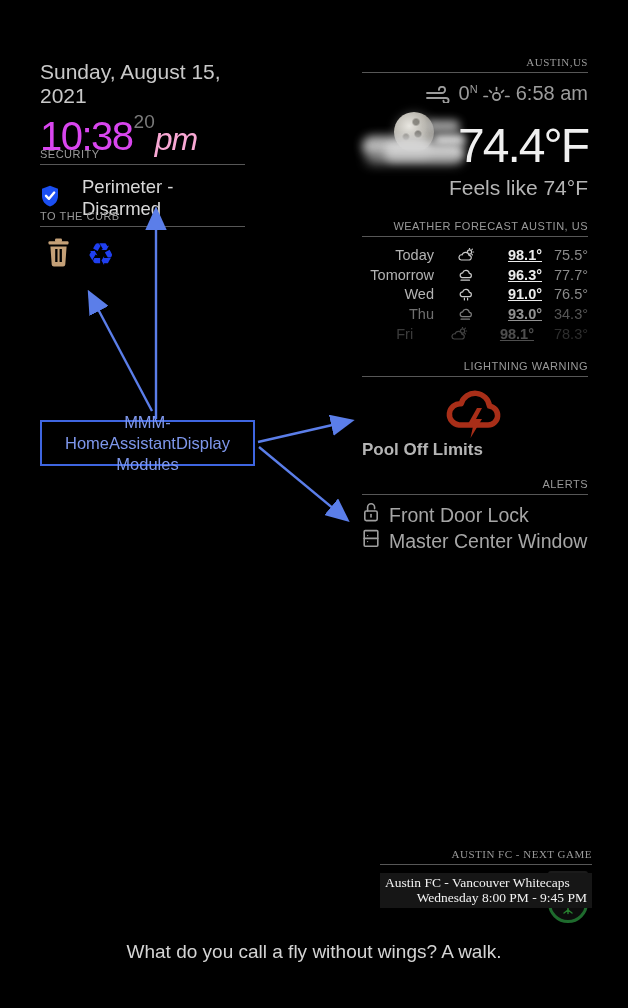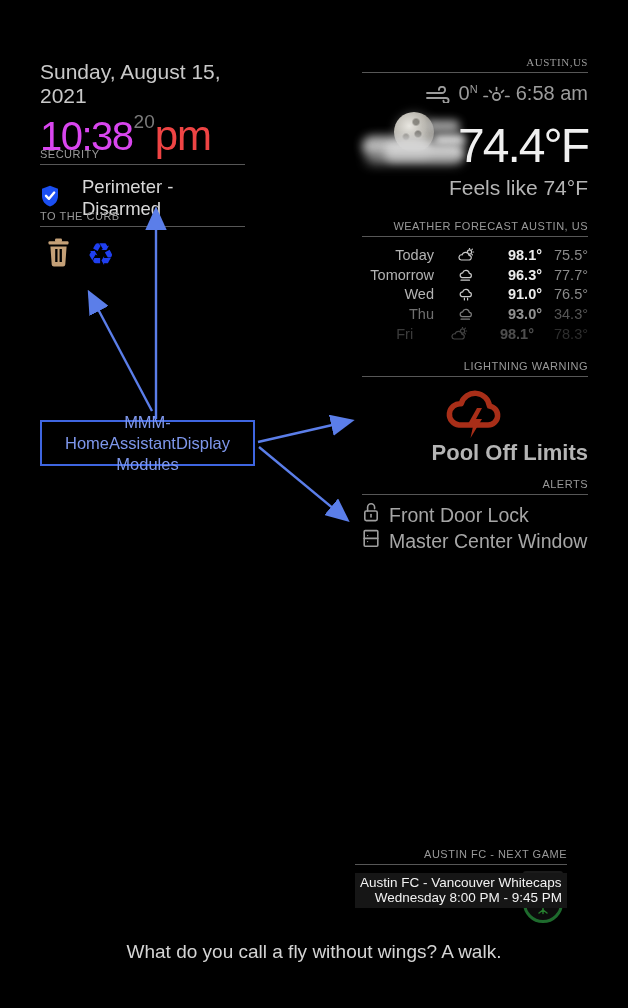--- a/index.html
+++ b/index.html
@@ -10,21 +10,21 @@
   .mod-header{font-size:11px;color:#999;letter-spacing:.5px;padding-bottom:4px;
               border-bottom:1px solid #575757;line-height:12px;}
   .hdr-right{text-align:right;}
 
   
   .clock{position:absolute;left:40px;top:60px;width:230px;}
   .clock .date{font-size:21px;color:#c9c9c9;}
   .clock .time-row{margin-top:3px;white-space:nowrap;}
   .clock .time{font-size:40px;color:#d946ef;letter-spacing:-1.5px;line-height:48px;}
   .clock .sec{font-size:19px;color:#7a7a7a;vertical-align:22px;margin-left:1px;}
-  .clock .period{font-size:42px;color:#ef4444;letter-spacing:-1px;}
+  .clock .period{font-size:32px;color:#f9a8d4;letter-spacing:-1px;font-style:italic;}
 
   
   .security{position:absolute;left:40px;top:148px;width:205px;}
   .security .row{margin-top:11px;display:flex;align-items:center;gap:22px;}
   .security .label{font-size:18.5px;color:#d8d8d8;}
 
   
   .curb{position:absolute;left:40px;top:210px;width:205px;}
   .curb .row{margin-top:11px;display:flex;align-items:center;gap:17px;padding-left:7px;height:32px;}
   .recycle-glyph{font-family:"DejaVu Sans",sans-serif;font-size:31px;line-height:31px;
@@ -57,43 +57,43 @@
   .c4{left:70px;top:22px;width:34px;height:12px;background:#dedede;filter:blur(4px);}
   .c5{left:4px;top:40px;width:96px;height:12px;background:#a8a8a8;filter:blur(6px);opacity:.7;}
 
   
   .fh{top:164px;}
   .ftable{top:190px;font-size:14.5px;}
   .frow{display:flex;align-items:flex-start;height:19.7px;line-height:19.7px;}
   .fday{width:72px;text-align:right;color:#b3b3b3;}
   .ficon{width:36px;text-align:center;padding-left:14px;}
   .ficon svg{vertical-align:-2px;}
-  .fmax{width:58px;text-align:right;color:#ececec;font-weight:bold;}
+  .fmax{width:58px;text-align:right;color:#ececec;font-weight:bold;text-decoration:underline;}
   .fmin{width:46px;text-align:right;color:#8a8a8a;}
   .op65{opacity:.62;}
   .op35{opacity:.33;gap:20px;}
 
   
   .lh{top:304px;}
   .licon{top:330px;text-align:center;}
-  .pool{top:384px;text-align:right;font-size:22px;font-weight:bold;color:#b5b5b5;}
+  .pool{top:384px;text-align:left;font-size:17px;font-weight:bold;color:#b5b5b5;}
 
   
   .ah{top:422px;}
   .alerts{top:448px;}
   .alert-row{display:flex;align-items:center;gap:9px;font-size:19.5px;color:#a6a6a6;height:22px;margin-bottom:4px;}
 
   
   .anno-box{position:absolute;left:40px;top:420px;width:211px;height:42px;
             border:2px solid #3f66e0;color:#7e97ec;font-size:16.5px;line-height:21px;
             text-align:center;display:flex;flex-direction:column;justify-content:center;}
   .arrow-layer{position:absolute;left:0;top:0;width:628px;height:1008px;pointer-events:none;}
 
   
-  .nextgame{position:absolute;left:355px;top:848px;width:212px;}
+  .nextgame{position:absolute;left:380px;top:848px;width:212px;font-family:Liberation Serif, serif;}
   .gamebox{position:relative;margin-top:8px;background:#161616;padding:2px 5px 3px 5px;z-index:2;}
   .gl1{font-size:13.5px;color:#f2f2f2;line-height:15px;position:relative;z-index:3;}
   .gl2{font-size:13.5px;color:#f2f2f2;line-height:15px;text-align:right;position:relative;z-index:3;}
   .afc-logo{position:absolute;right:4px;top:23px;width:40px;z-index:1;}
   .afc-plate{width:40px;height:13px;background:#1b1b1b;border-radius:3px 3px 0 0;
              font-size:7px;letter-spacing:2px;color:#474747;text-align:center;line-height:13px;font-weight:bold;}
   .afc-circle{width:34px;height:34px;margin:-1px auto 0 auto;border-radius:50%;
               background:#0c0c0c;border:3px solid #1e6b2d;display:flex;align-items:center;justify-content:center;}
 
   

